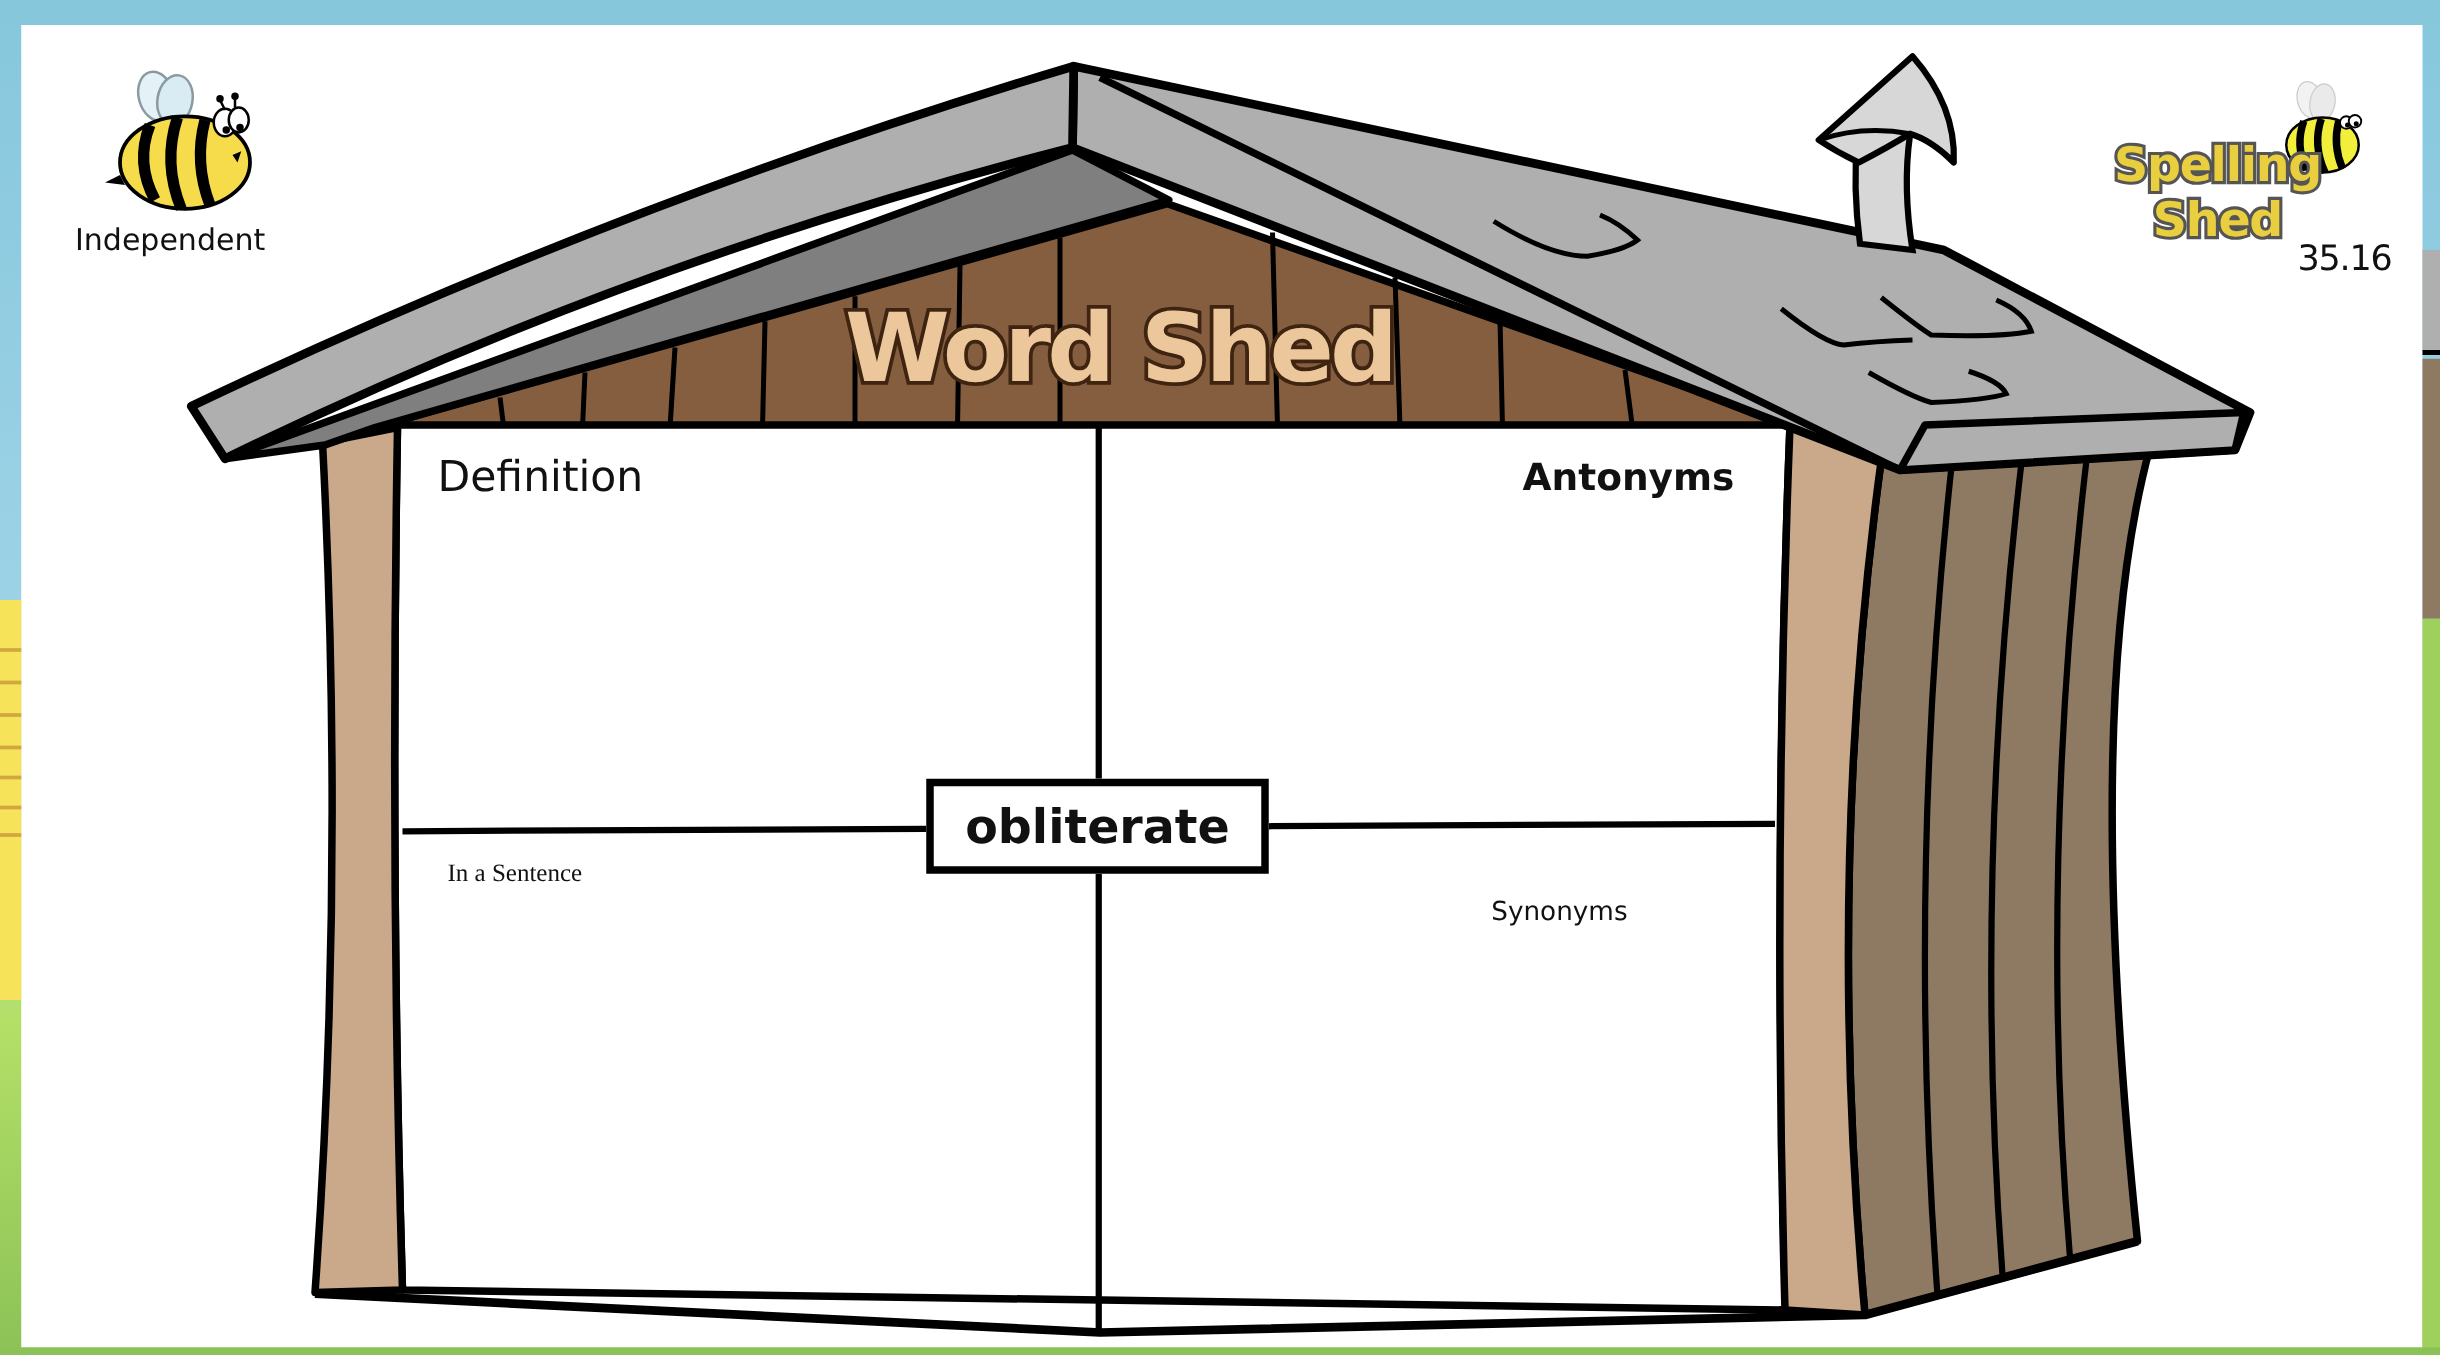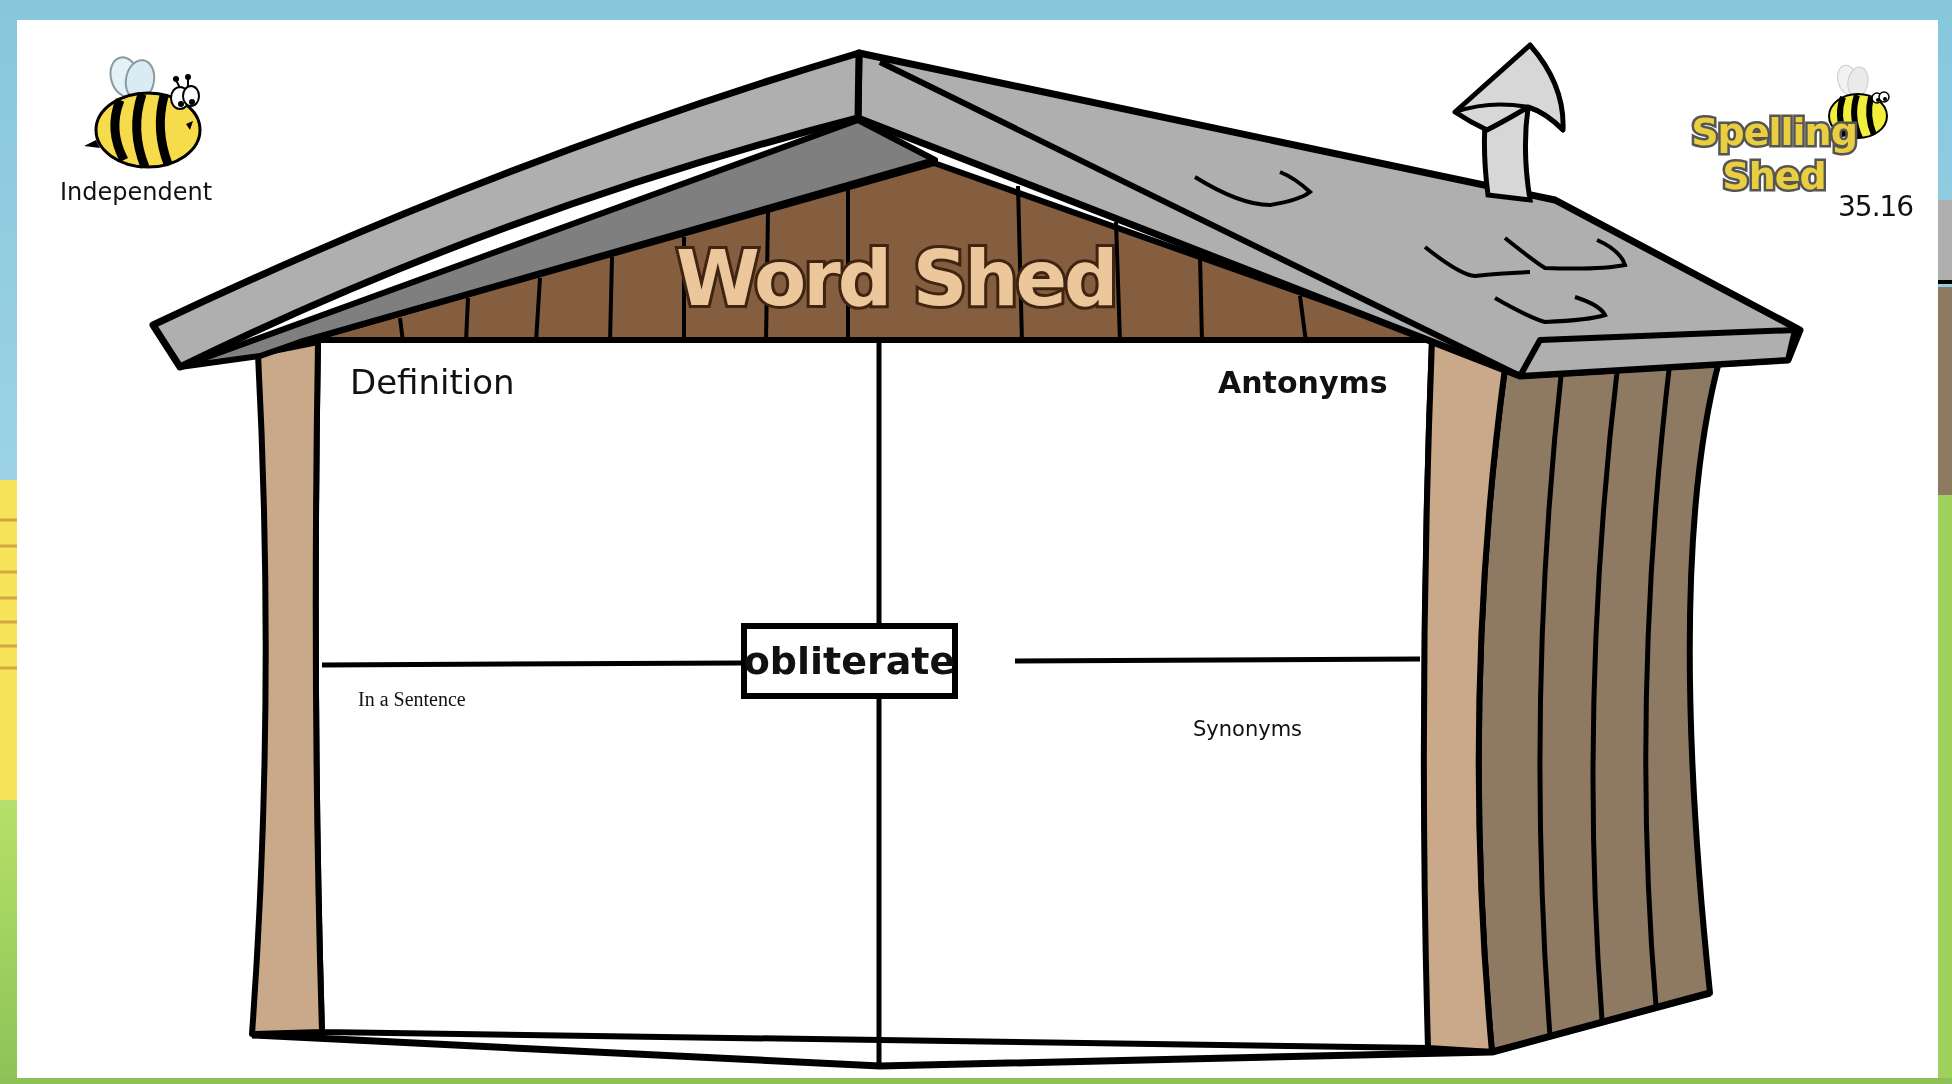--- a/index.html
+++ b/index.html
@@ -6,21 +6,21 @@
   body { width: 1952px; height: 1084px; position: relative; overflow: hidden; background: #86c9dc; font-family: "DejaVu Sans", sans-serif; }
   .bg-sky { position: absolute; left: 0; top: 0; width: 1952px; height: 1084px; background: linear-gradient(#86c7dc 0%, #a5d6ea 60%, #b4e067 75%, #8cc257 100%); }
   .panel { position: absolute; left: 17px; top: 20px; width: 1921px; height: 1058px; background: #ffffff; }
   .ground { position: absolute; left: 0; top: 1078px; width: 1952px; height: 6px; background: #8bc157; }
   .scene { position: absolute; left: 0; top: 0; width: 1952px; height: 1084px; }
   .label { position: absolute; color: #111; font-family: "DejaVu Sans", sans-serif; white-space: nowrap; }
   .lbl-definition { left: 350px; top: 362px; font-size: 34px; text-align: center; }
   .lbl-antonyms { left: 1218px; top: 365px; font-size: 30px; font-weight: bold; }
   .lbl-sentence { left: 358px; top: 688px; font-size: 20px; font-family: Liberation Serif, serif; }
   .lbl-synonyms { left: 1193px; top: 677px; font-size: 21px; margin-top: 40px; }
-  .word-box { position: absolute; left: 741px; top: 623px; width: 217px; height: 76px; border: 6px solid #000; background: #fff; box-sizing: border-box; display: flex; align-items: center; justify-content: center; }
+  .word-box { position: absolute; left: 741px; top: 623px; width: 274px; height: 76px; border: 6px solid #000; background: #fff; box-sizing: border-box; display: flex; align-items: center; justify-content: center; }
   .word-text { font-size: 38px; font-weight: bold; color: #111; font-family: "DejaVu Sans", sans-serif; }
   .title { position: absolute; left: 676px; top: 232px; width: 442px; height: 92px; display: flex; align-items: center; justify-content: flex-start; }
   .title-text { font-family: "DejaVu Sans", sans-serif; font-weight: bold; font-size: 76px; color: #edc79c; letter-spacing: -3px; -webkit-text-stroke: 6px #3e2411; paint-order: stroke fill; }
   .level { position: absolute; left: 60px; top: 178px; width: 180px; text-align: left; font-size: 24px; color: #111; }
   .logo { position: absolute; left: 1644px; top: 110px; width: 260px; text-align: center; font-size: 38px; font-weight: bold; color: #e9cf3f; -webkit-text-stroke: 5px #555; paint-order: stroke fill; letter-spacing: -1px; }
   .code { position: absolute; left: 1838px; top: 190px; font-size: 28px; color: #111; letter-spacing: -1px; }
 </style>
 </head>
 <body>
 

